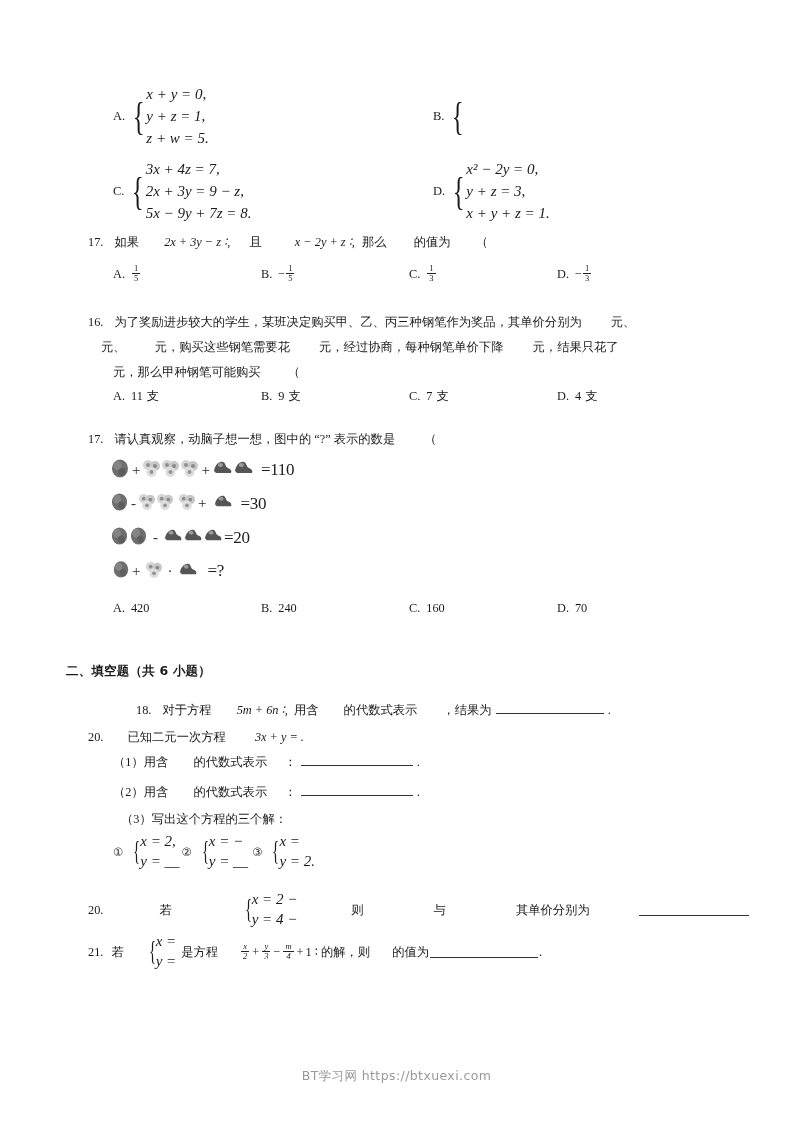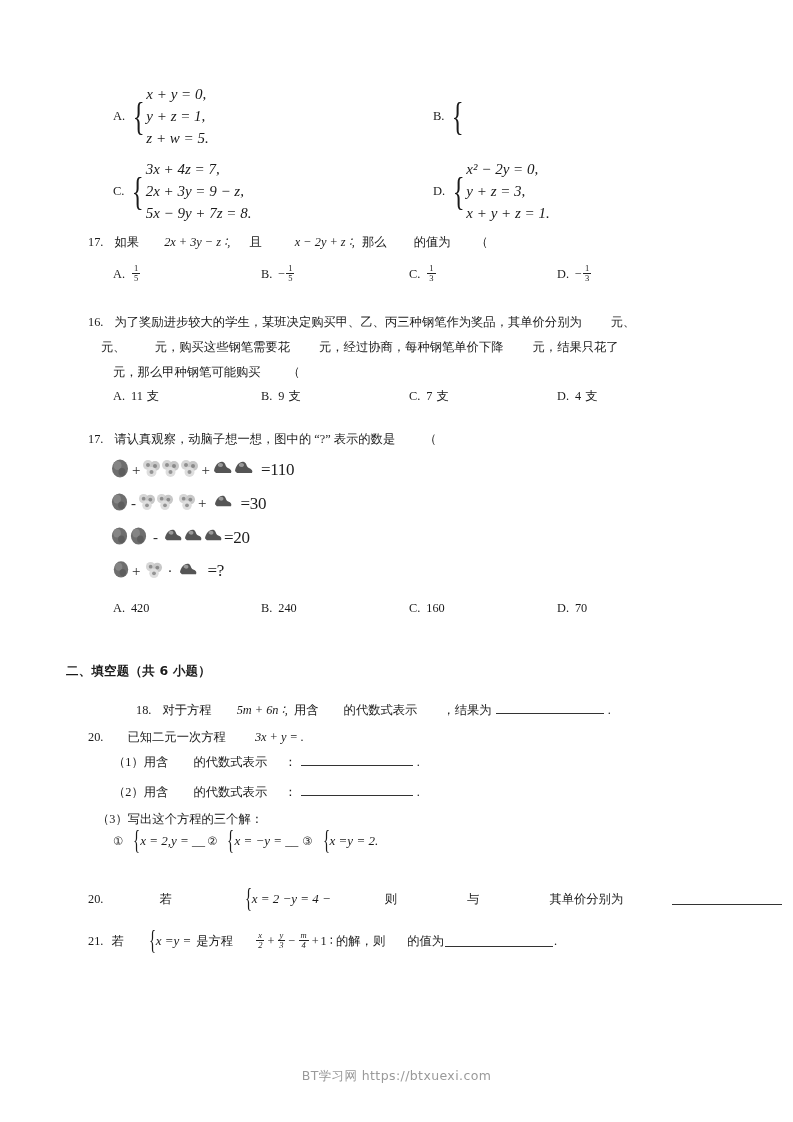--- a/index.html
+++ b/index.html
@@ -121,21 +121,22 @@
   .minisys .brace2 {
     font-size: 27px;
     line-height: 0.7;
     transform: scaleX(0.55);
     display: inline-block;
     margin-right: -3px;
     font-weight: 300;
   }
   .minisys .rows {
     display: flex;
-    font-size: 13px;
+    flex-direction: column;
+    font-size: 15px;
     line-height: 1.35;
     white-space: nowrap;
   }
 
   
   .puzzle {
     position: absolute;
     left: 110px;
     top: 455px;
     width: 290px;
@@ -528,21 +529,21 @@
   </div>
 
   <div class="qline" style="left:113px; top:783px;">
     <span>（2）用含</span>
     <span style="margin-left:22px;">的代数式表示</span>
     <span style="margin-left:14px;">：</span>
     <span class="blank" style="width:112px;"></span>
     <span>.</span>
   </div>
 
-  <div class="qline" style="left:97px; top:810px;">（3）写出这个方程的三个解：</div>
+  <div class="qline" style="left:121px; top:810px;">（3）写出这个方程的三个解：</div>
 
   <div class="qline" style="left:113px; top:832px; display:flex; align-items:center;">
     <span style="font-size:11.5px; margin-right:7px;">①</span>
     <span class="minisys">
       <span class="brace2">{</span>
       <span class="rows mi">
         <span>x = 2,</span>
         <span>y = __</span>
       </span>
     </span>

